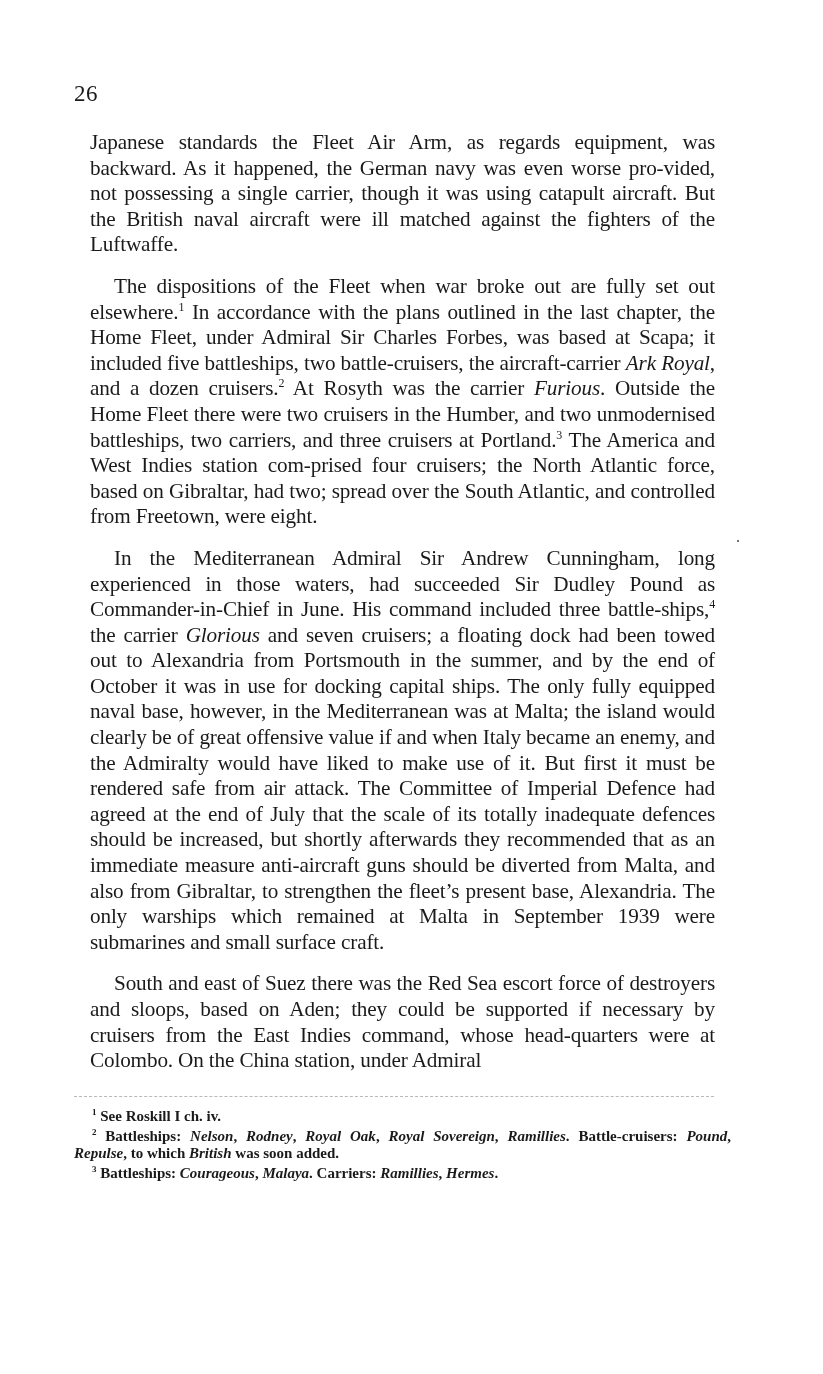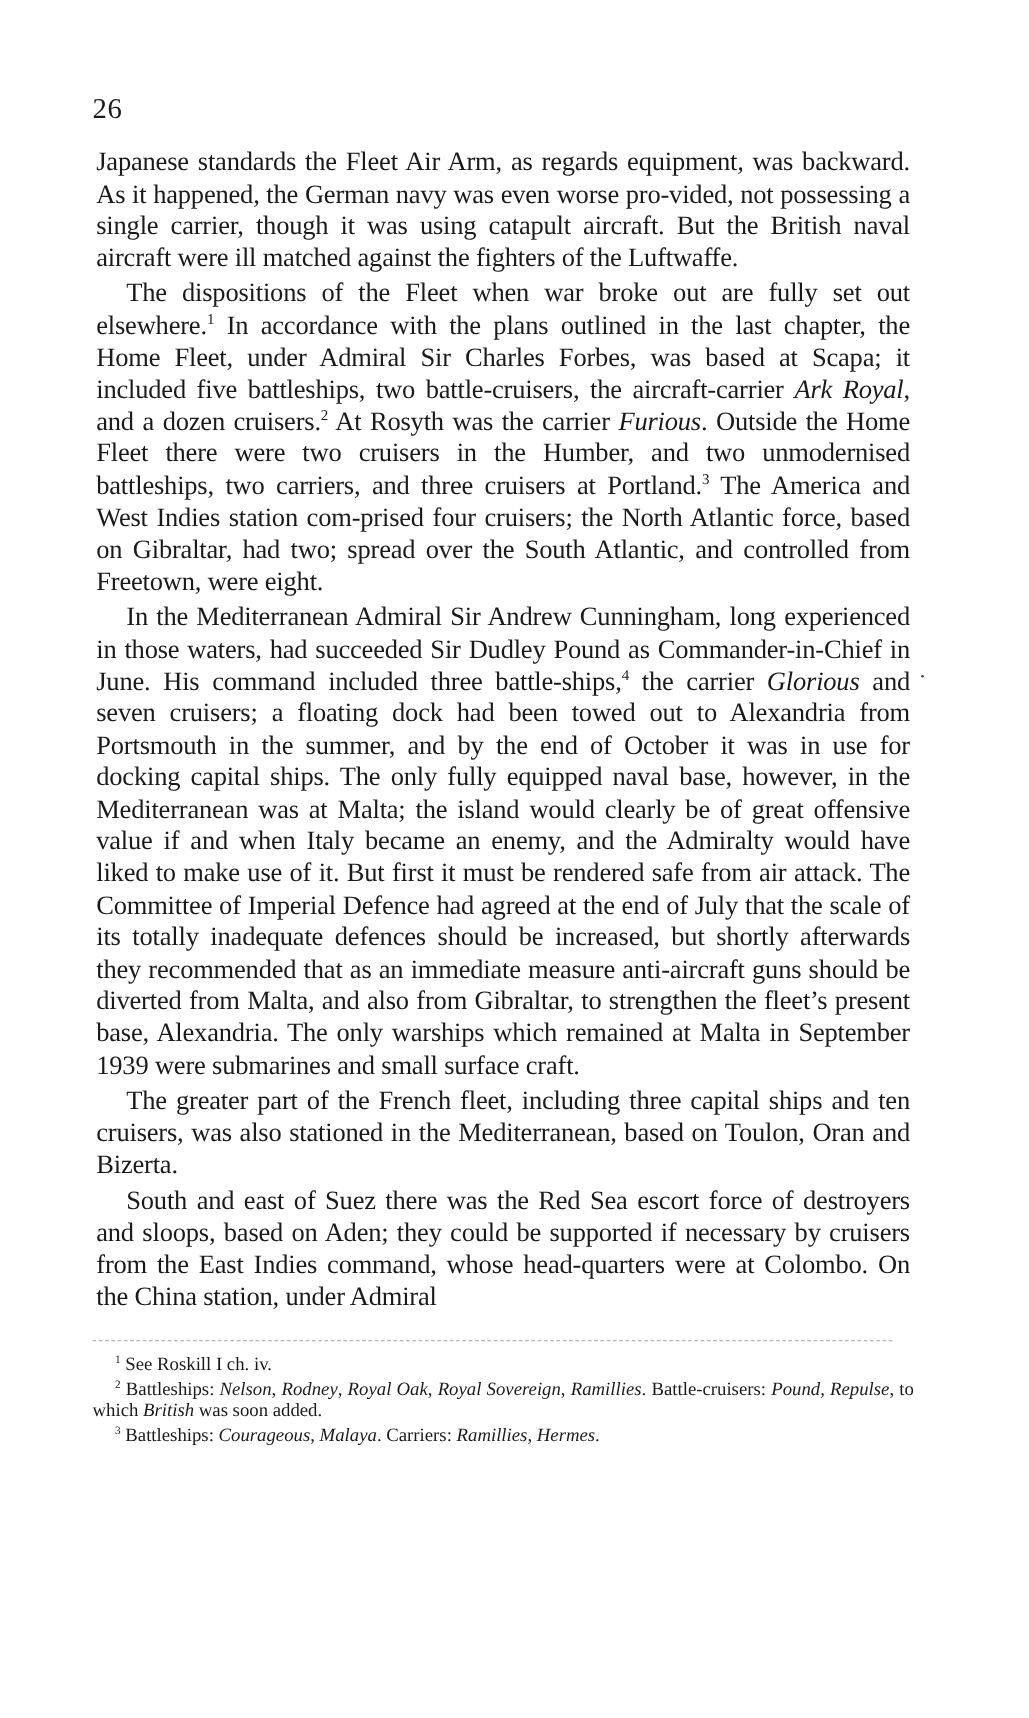--- a/index.html
+++ b/index.html
@@ -17,35 +17,34 @@
     }
     .page {
       position: absolute;
       left: 74px;
       top: 74px;
       width: 657px;
     }
     .running-head {
       height: 40px;
       display: flex;
-      align-items: flex-start;
+      align-items: center;
       font-size: 23px;
       letter-spacing: 0.5px;
-      flex-direction: column;
     }
     .running-head .folio {
       width: 84px;
       font-size: 23px;
     }
     .running-head .title {
       font-style: italic;
       letter-spacing: 1.6px;
     }
     .body-text p {
-      margin: 3px;
+      margin: 16px;
       font-size: 21.2px;
       line-height: 25.6px;
       text-align: justify;
       text-align-last: left;
       letter-spacing: -0.15px;
     }
     .body-text p.indent {
       text-indent: 24px;
     }
     .body-text p.cont {
@@ -64,20 +63,21 @@
     }
     .fn-rule {
       margin-top: 22px;
       height: 1px;
       width: 640px;
       margin-left: 0;
       border-top: 1px dashed #b8b8b8;
     }
     .footnotes {
       margin-top: 10px;
+      font-weight: bold;
     }
     .footnotes p {
       margin: 0;
       font-size: 15px;
       line-height: 17px;
       padding-left: 0;
       text-indent: 18px;
       text-align: justify;
       text-align-last: left;
     }
@@ -104,21 +104,20 @@
 
 <div class="page">
   <div class="running-head">
     <span class="folio">26</span>
   </div>
 
   <div class="body-text" id="body-text">
       <p class="cont"><span>Japanese standards the Fleet Air Arm, as regards equipment, was backward. As it happened, the German navy was even worse pro-vided, not possessing a single carrier, though it was using catapult aircraft. But the British naval aircraft were ill matched against the fighters of the Luftwaffe.</span></p>
       <p class="indent gap"><span>The dispositions of the Fleet when war broke out are fully set out elsewhere.</span><sup>1</sup><span> In accordance with the plans outlined in the last chapter, the Home Fleet, under Admiral Sir Charles Forbes, was based at Scapa; it included five battleships, two battle-cruisers, the aircraft-carrier </span><i>Ark Royal</i><span>, and a dozen cruisers.</span><sup>2</sup><span> At Rosyth was the carrier </span><i>Furious</i><span>. Outside the Home Fleet there were two cruisers in the Humber, and two unmodernised battleships, two carriers, and three cruisers at Portland.</span><sup>3</sup><span> The America and West Indies station com-prised four cruisers; the North Atlantic force, based on Gibraltar, had two; spread over the South Atlantic, and controlled from Freetown, were eight.</span></p>
       <p class="indent gap"><span>In the Mediterranean Admiral Sir Andrew Cunningham, long experienced in those waters, had succeeded Sir Dudley Pound as Commander-in-Chief in June. His command included three battle-ships,</span><sup>4</sup><span> the carrier </span><i>Glorious</i><span> and seven cruisers; a floating dock had been towed out to Alexandria from Portsmouth in the summer, and by the end of October it was in use for docking capital ships. The only fully equipped naval base, however, in the Mediterranean was at Malta; the island would clearly be of great offensive value if and when Italy became an enemy, and the Admiralty would have liked to make use of it. But first it must be rendered safe from air attack. The Committee of Imperial Defence had agreed at the end of July that the scale of its totally inadequate defences should be increased, but shortly afterwards they recommended that as an immediate measure anti-aircraft guns should be diverted from Malta, and also from Gibraltar, to strengthen the fleet’s present base, Alexandria. The only warships which remained at Malta in September 1939 were submarines and small surface craft.</span></p>
-      <p class="indent gap"><span>The greater part of the French fleet, including three capital ships and ten cruisers, was also stationed in the Mediterranean, based on Toulon, Oran and Bizerta.</span></p>
       <p class="indent gap"><span>South and east of Suez there was the Red Sea escort force of destroyers and sloops, based on Aden; they could be supported if necessary by cruisers from the East Indies command, whose head-quarters were at Colombo. On the China station, under Admiral</span></p>
     </div>
 
   <div class="fn-rule"></div>
 
   <div class="footnotes" id="footnotes">
       <p><sup>1</sup><span> See Roskill I ch. iv.</span></p>
       <p><sup>2</sup><span> Battleships: </span><i>Nelson</i><span>, </span><i>Rodney</i><span>, </span><i>Royal Oak</i><span>, </span><i>Royal Sovereign</i><span>, </span><i>Ramillies</i><span>. Battle-cruisers: </span><i>Pound</i><span>, </span><i>Repulse</i><span>, to which </span><i>British</i><span> was soon added.</span></p>
       <p><sup>3</sup><span> Battleships: </span><i>Courageous</i><span>, </span><i>Malaya</i><span>. Carriers: </span><i>Ramillies</i><span>, </span><i>Hermes</i><span>.</span></p>
     </div>

